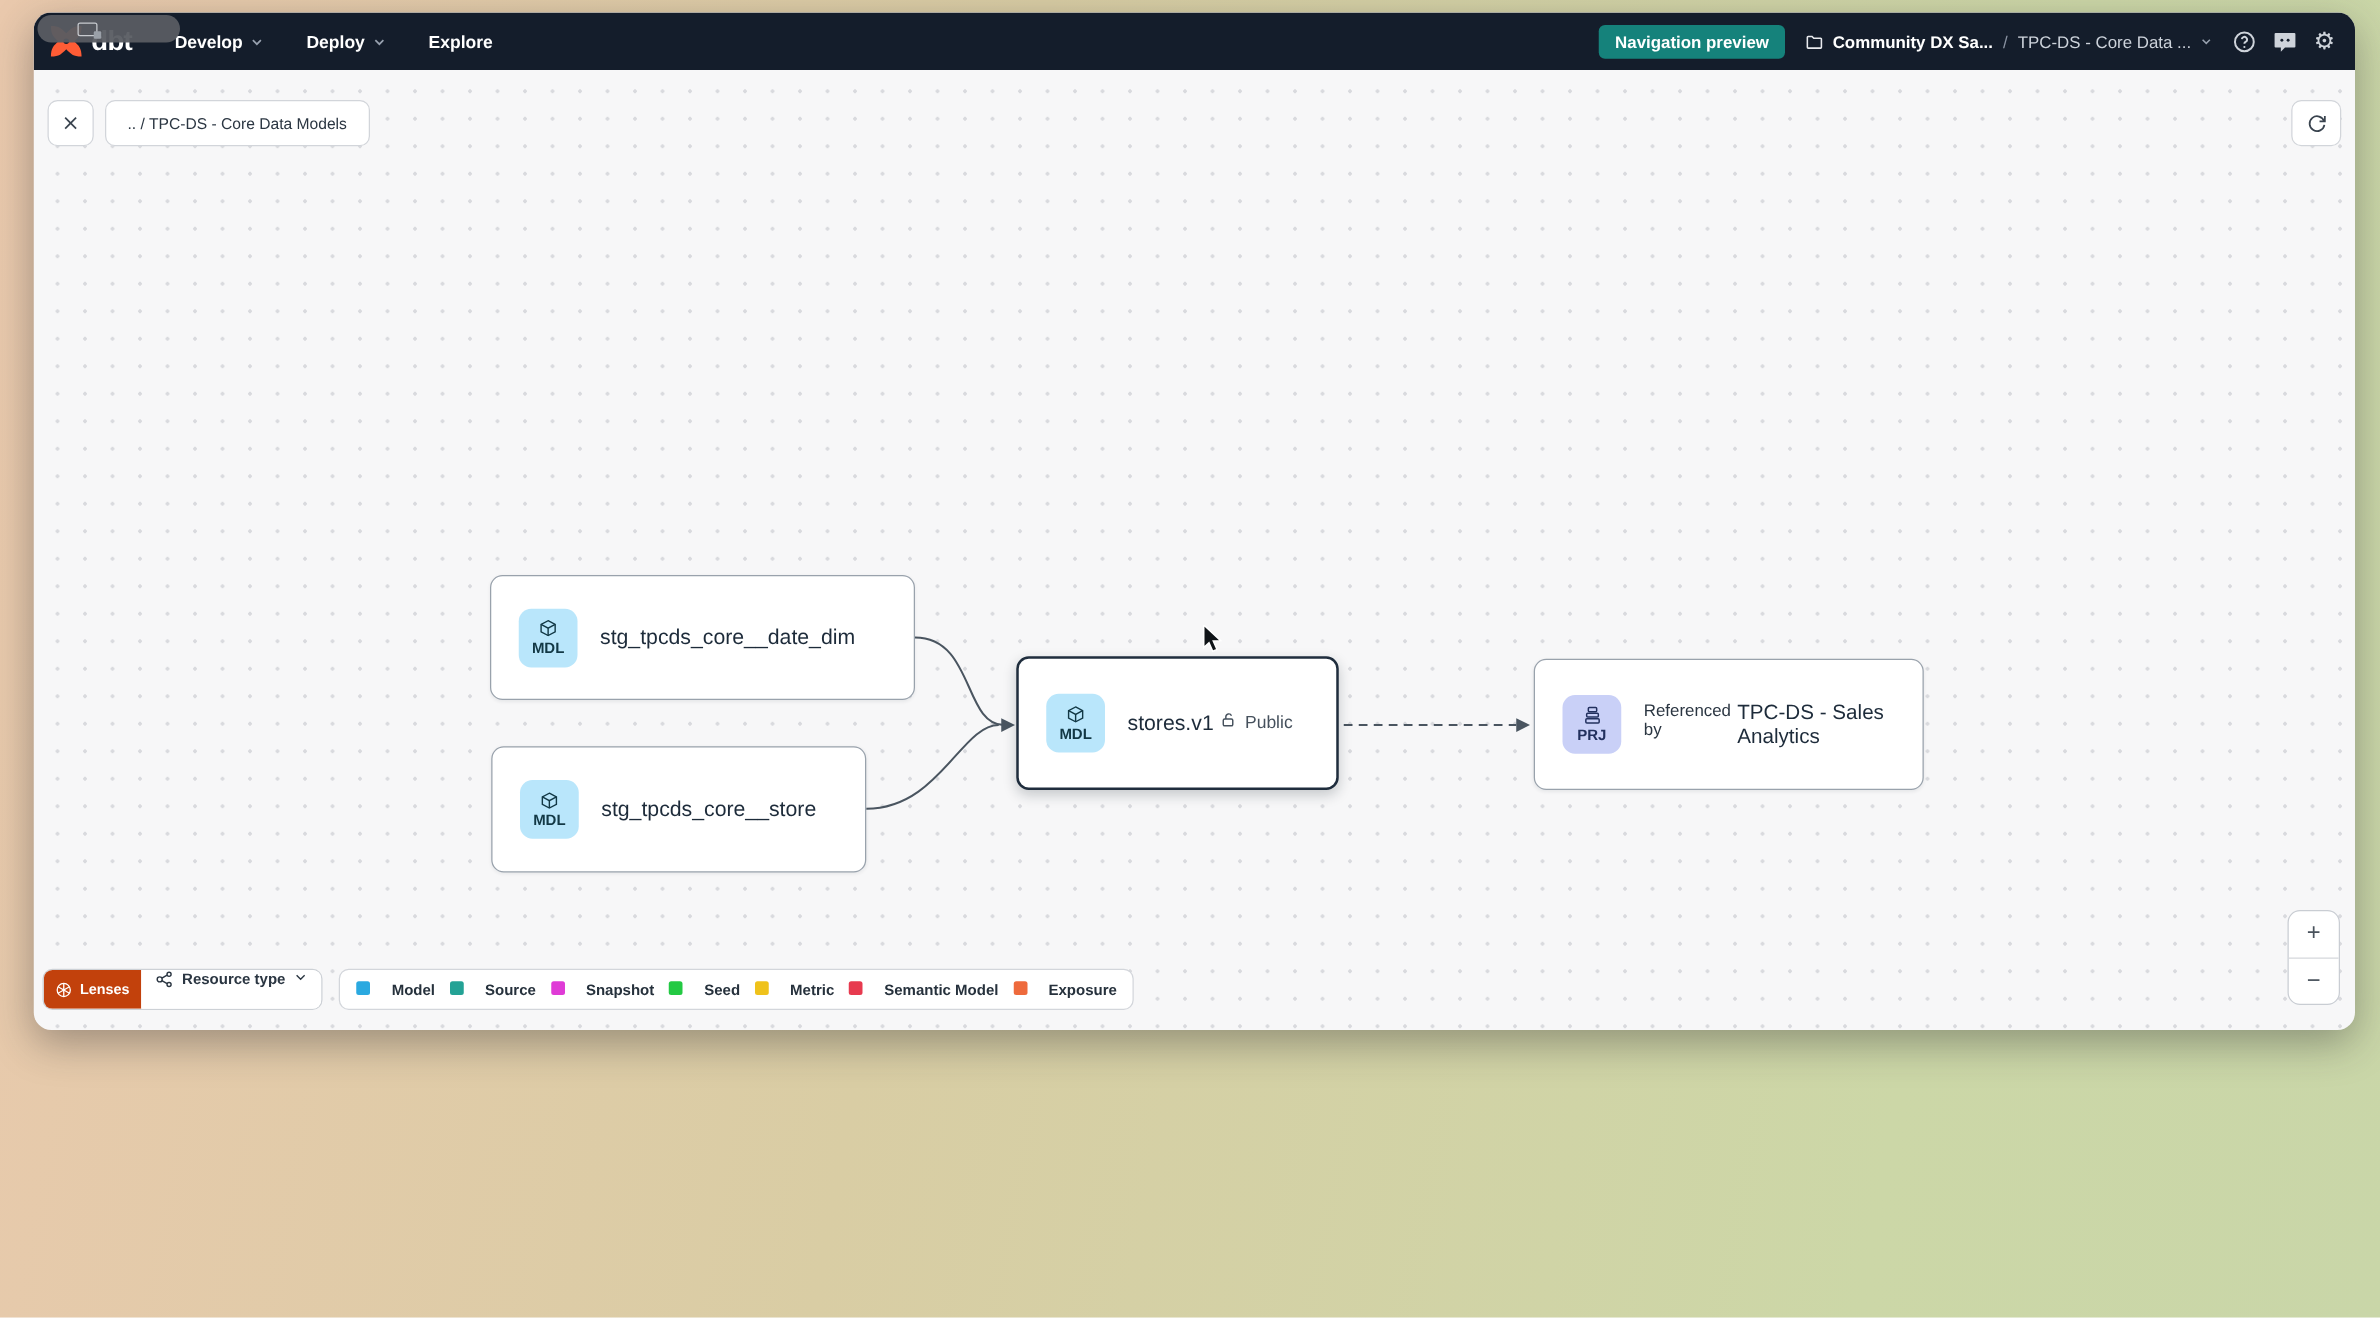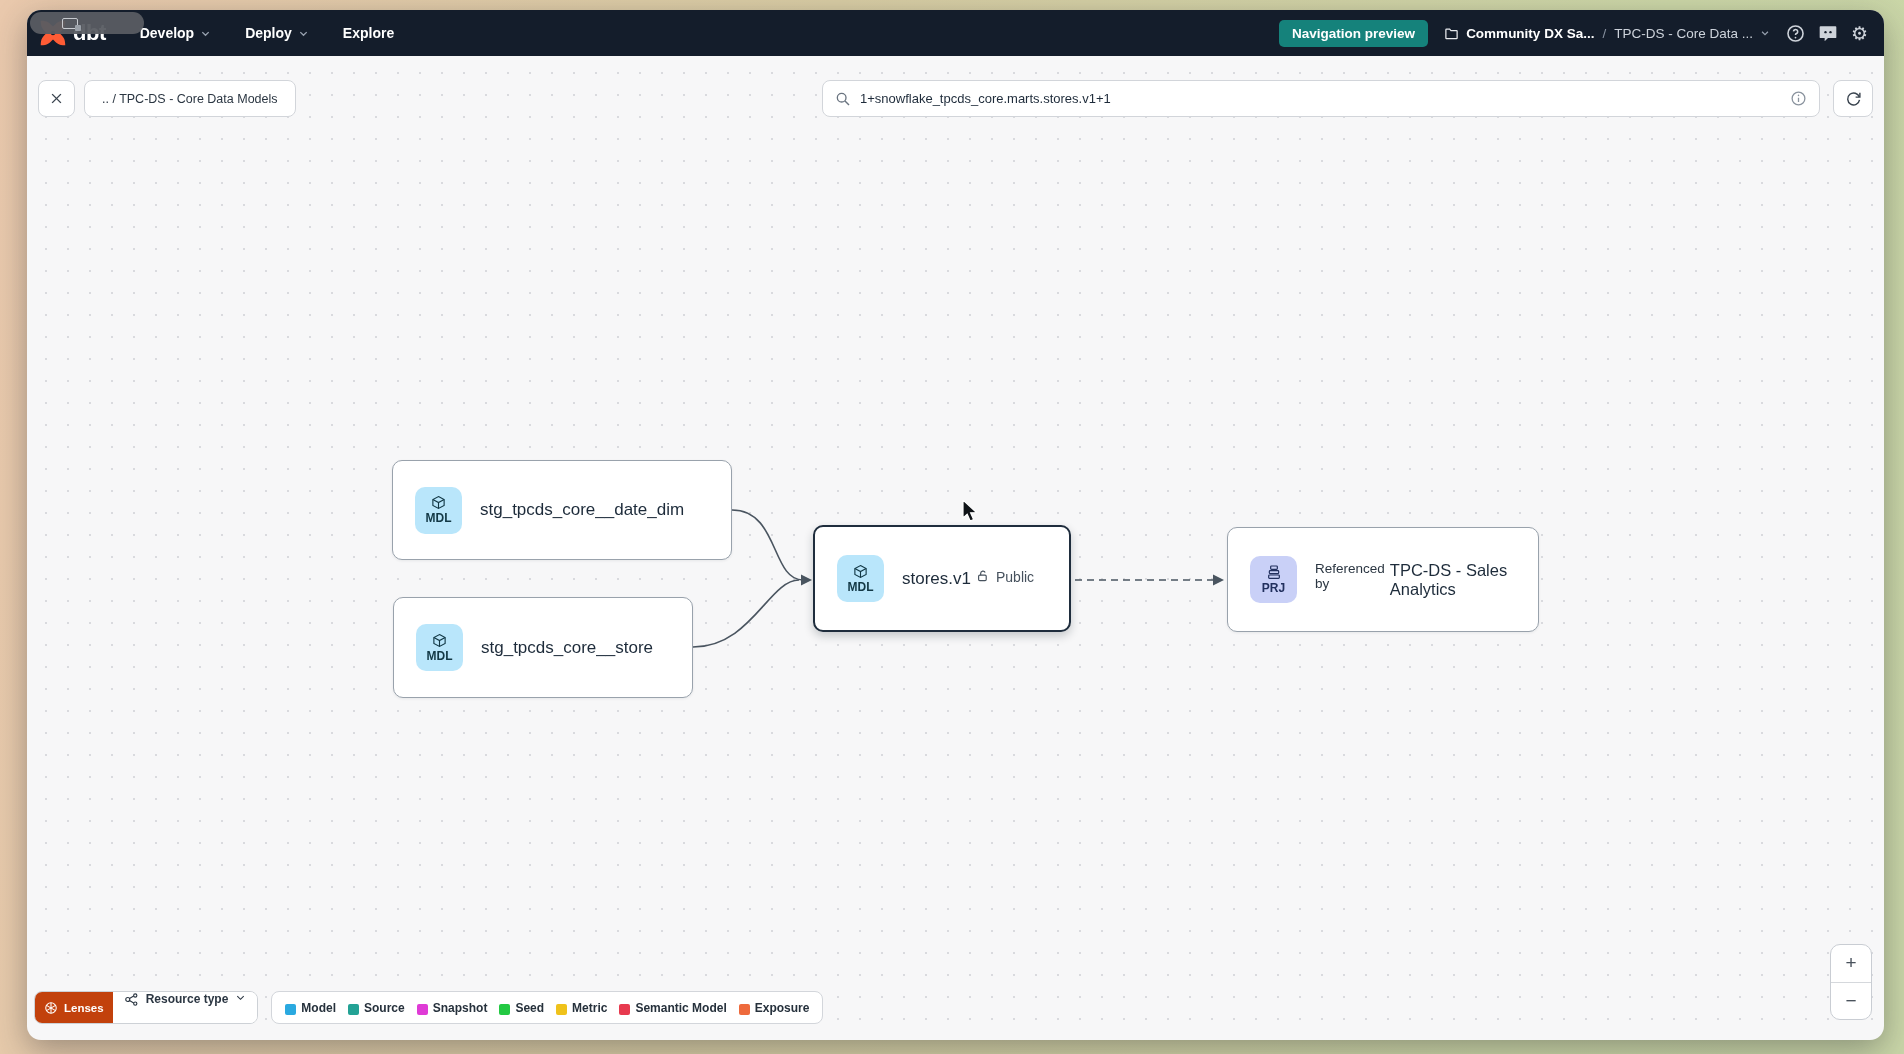--- a/index.html
+++ b/index.html
@@ -9,21 +9,21 @@
     background:linear-gradient(100deg, #eac9ad 0%, #d9cda4 40%, #ccd7a7 80%, #c9d6a8 100%);
     position:relative;
   }
 
   
   .tab-pill{position:absolute;left:30px;top:12px;width:114px;height:22px;background:rgba(88,92,98,.95);
     border-radius:11px;z-index:40;display:flex;align-items:center;padding-left:32px;}
   .tab-pill .mini-win{width:16px;height:11px;border:1.5px solid #c7cacf;border-radius:2px;position:relative;}
   .tab-pill .mini-win::after{content:"";position:absolute;right:-4px;bottom:-3px;width:6px;height:6px;background:#9aa0a8;border-radius:1px;}
 
-  .window{position:absolute;left:27px;top:10px;width:1857px;height:1030px;border-radius:14px;overflow:hidden;
+  .window{position:absolute;left:27px;top:10px;width:1857px;height:814px;border-radius:14px;overflow:hidden;
     background:#f7f7f8;box-shadow:0 10px 32px rgba(40,40,45,.38);}
 
   
   .navbar{height:46px;background:#141d2b;display:flex;align-items:center;padding:0 16px 0 10px;}
   .logo{display:flex;align-items:center;gap:4px;margin-right:34px;}
   .logo-mark{width:32px;height:32px;}
   .logo-text{color:#fff;font-size:22px;font-weight:700;letter-spacing:-.5px;}
   .nav-item{display:flex;align-items:center;gap:6px;margin-right:34px;color:#fff;font-size:14px;font-weight:700;cursor:pointer;}
   .nav-item svg{stroke:#97a0ae;}
   .nav-right{margin-left:auto;display:flex;align-items:center;gap:16px;}
@@ -74,21 +74,21 @@
   
   .cursor{position:absolute;left:935px;top:444px;z-index:6;}
 
   
   .controls{position:absolute;left:7px;bottom:16px;display:flex;gap:13px;align-items:stretch;height:33px;z-index:5;}
   .lens-group{display:flex;border:1px solid #cdd1d6;border-radius:8px;overflow:hidden;background:#fff;}
   .lenses-btn{background:#c2410c;color:#fff;display:flex;align-items:center;gap:6px;padding:0 9px;font-size:11.5px;font-weight:700;cursor:pointer;}
   .resource-btn{display:flex;align-items:flex-start;gap:7px;padding:0 11px;font-size:12px;color:#2b3642;font-weight:700;cursor:pointer;background:#fff;}
   .legend{display:flex;align-items:center;gap:12px;background:#fff;border:1px solid #d3d6db;border-radius:8px;
     padding:0 13px;font-size:12px;font-weight:700;color:#26313c;}
-  .legend-item{display:flex;align-items:flex-end;gap:5px;}
+  .legend-item{display:flex;align-items:flex-start;gap:17px;}
   .sq{width:11px;height:11px;border-radius:2px;flex:none;}
 
   .zoomctl{position:absolute;right:12px;bottom:20px;width:42px;height:76px;background:#fff;border:1px solid #c9cdd3;
     border-radius:10px;display:flex;flex-direction:column;z-index:5;overflow:hidden;}
   .zoomcell{flex:1;display:flex;align-items:center;justify-content:center;font-size:19px;color:#49525c;cursor:pointer;}
   .zoomcell:first-child{border-bottom:1px solid #d5d8dc;}
 </style>
 </head>
 <body>
 
@@ -162,32 +162,20 @@
         <svg width="15" height="15" viewBox="0 0 24 24" fill="none" stroke="#39434e" stroke-width="2.2">
             <line x1="5" y1="5" x2="19" y2="19"></line>
             <line x1="19" y1="5" x2="5" y2="19"></line>
           </svg>
       </div>
       <div class="path-chip">
         <span>.. / TPC-DS - Core Data Models</span>
       </div>
     </div>
 
-    <div class="search-wrap">
-      <svg width="16" height="16" viewBox="0 0 24 24" fill="none" stroke="#6a7480" stroke-width="2">
-          <circle cx="10" cy="10" r="6.5"></circle>
-          <line x1="15" y1="15" x2="21" y2="21"></line>
-        </svg>
-      <input type="text" value="1+snowflake_tpcds_core.marts.stores.v1+1" style="">
-      <svg width="17" height="17" viewBox="0 0 24 24" fill="none" stroke="#8a939e" stroke-width="1.8">
-          <circle cx="12" cy="12" r="9"></circle>
-          <line x1="12" y1="11" x2="12" y2="17"></line>
-          <circle cx="12" cy="7.6" r="1.1" fill="#8a939e" stroke="none"></circle>
-        </svg>
-    </div>
     <div class="btn btn-refresh">
       <svg width="17" height="17" viewBox="0 0 24 24" fill="none" stroke="#39434e" stroke-width="2">
           <path d="M20.2 10a8.4 8.4 0 1 0 .3 4"></path>
           <polyline points="21,4 21,10 15,10"></polyline>
         </svg>
     </div>
 
     <svg class="edges">
       <path d="M 705 454 C 752 454 744 524 776 524" fill="none" stroke="#4a5560" stroke-width="1.6"></path>
       <path d="M 666 591 C 724 591 742 524 772 524" fill="none" stroke="#4a5560" stroke-width="1.6"></path>

